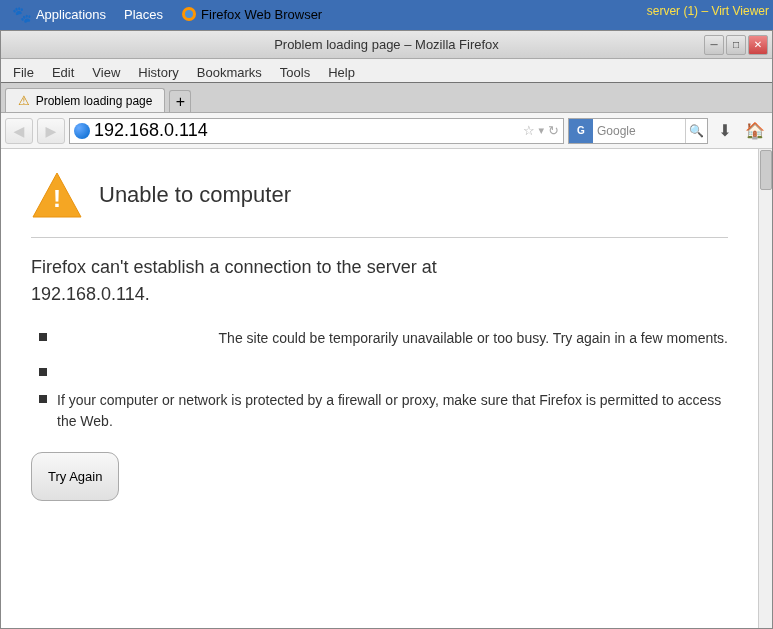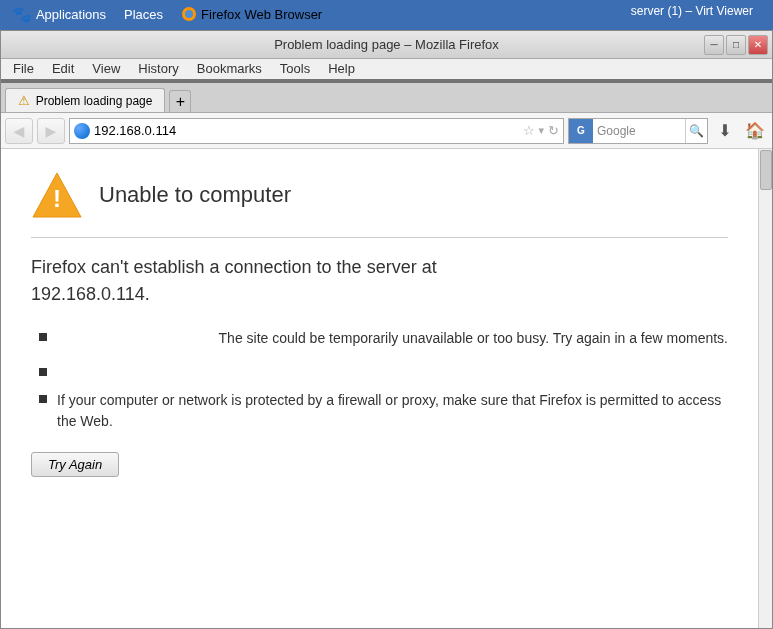--- a/index.html
+++ b/index.html
@@ -23,23 +23,23 @@
       display: flex;
       align-items: center;
       gap: 4px;
     }
     .desktop-topbar .firefox-btn {
       display: flex; align-items: center; gap: 4px;
       padding: 2px 8px;
     }
     .virt-viewer-title {
       position: absolute;
-      right: 20px;
+      right: 4px;
       top: 4px;
-      color: #ffffff;
+      color: #fde047;
       font-size: 12px;
     }
 
     
     .firefox-window {
       position: absolute;
       top: 30px;
       left: 0;
       width: 773px;
       height: 599px;
@@ -74,23 +74,23 @@
       display: flex; align-items: center; justify-content: center;
       font-size: 10px;
       border-radius: 2px;
     }
 
     
     .firefox-menubar {
       background: #f0f0f0;
       height: 24px;
       display: flex;
-      align-items: flex-start;
-      padding: 0 4px;
-      border-bottom: 4px solid #737373;
+      align-items: flex-end;
+      padding: 0 4px;
+      border-bottom: 1px solid #737373;
       font-size: 13px;
       color: #333;
       gap: 2px;
     }
     .menu-bar-item {
       padding: 2px 8px;
       cursor: pointer;
     }
 
     
@@ -154,21 +154,21 @@
       height: 26px;
       border: 1px solid #aaa;
       background: white;
       padding: 0 4px;
       gap: 4px;
     }
     .address-input {
       flex: 1;
       border: none;
       outline: none;
-      font-size: 13px;
+      font-size: 18px;
       background: transparent;
     }
     .star-btn, .refresh-btn {
       color: #aaa;
       cursor: pointer;
       font-size: 13px;
     }
     .search-bar {
       display: flex;
       align-items: center;
@@ -277,27 +277,26 @@
       justify-content: space-between;
     }
     .bullet {
       width: 8px; height: 8px;
       background: #333;
       flex-shrink: 0;
       margin-top: 5px;
     }
 
     .try-again-btn {
-      padding: 4px 16px;
+      padding: 16px 16px;
       border: 1px solid #aaa;
       background: linear-gradient(to bottom, #f8f8f8, #e0e0e0);
       cursor: pointer;
       font-size: 13px;
-      border-radius: 3px;
-      font-style: italic;
+      border-radius: 11px;
     }
 
     
     .globe-icon {
       width: 16px; height: 16px;
       background: radial-gradient(circle at 30% 30%, #6af, #06c);
       border-radius: 50%;
       flex-shrink: 0;
     }
   </style>

